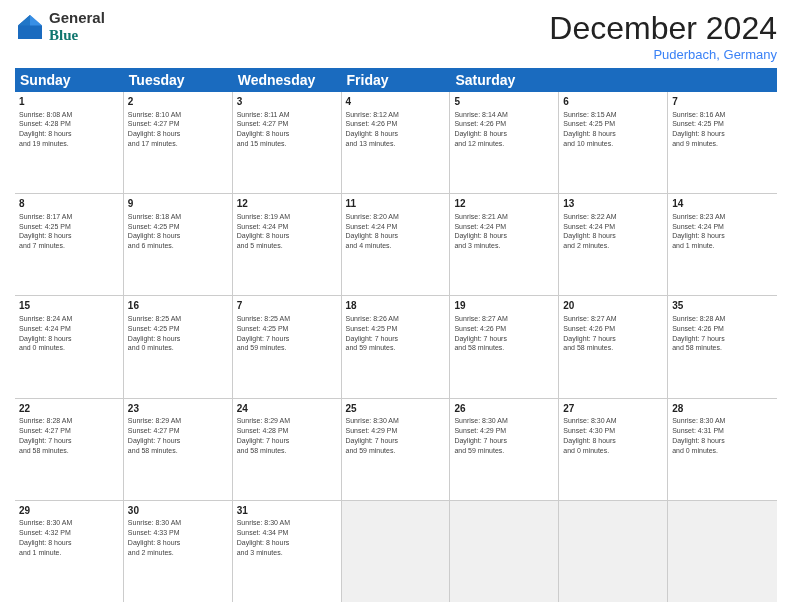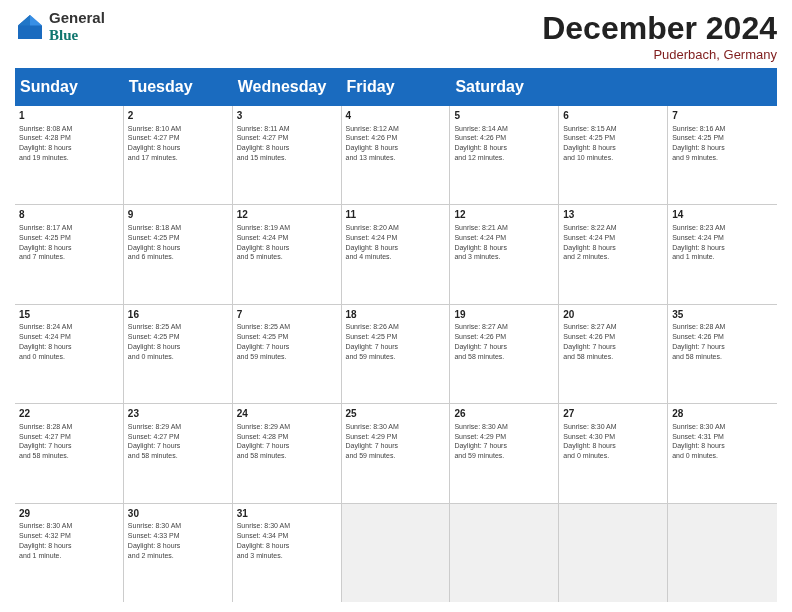--- a/index.html
+++ b/index.html
@@ -46,42 +46,42 @@
     }
     .logo-icon {
       width: 30px;
       height: 30px;
     }
     .title-area {
       text-align: right;
     }
     .month-title {
       font-size: 32px;
-      font-weight: bold;
+      font-weight: normal;
       color: #222;
     }
     .location {
       font-size: 13px;
-      color: #7f1d1d;
+      color: #3b82f6;
     }
     .calendar {
       flex: 1;
       display: flex;
       flex-direction: column;
     }
     .cal-header {
       display: grid;
       grid-template-columns: repeat(7, 1fr);
       background: #1a6bbf;
     }
     .cal-header-cell {
       color: #fff;
       font-weight: bold;
-      font-size: 16px;
-      padding: 10px 5px;
+      font-size: 14px;
+      padding: 4px 5px;
       text-align: left;
     }
     .cal-body {
       display: flex;
       flex-direction: column;
       flex: 1;
     }
     .cal-row {
       display: grid;
       grid-template-columns: repeat(7, 1fr);

